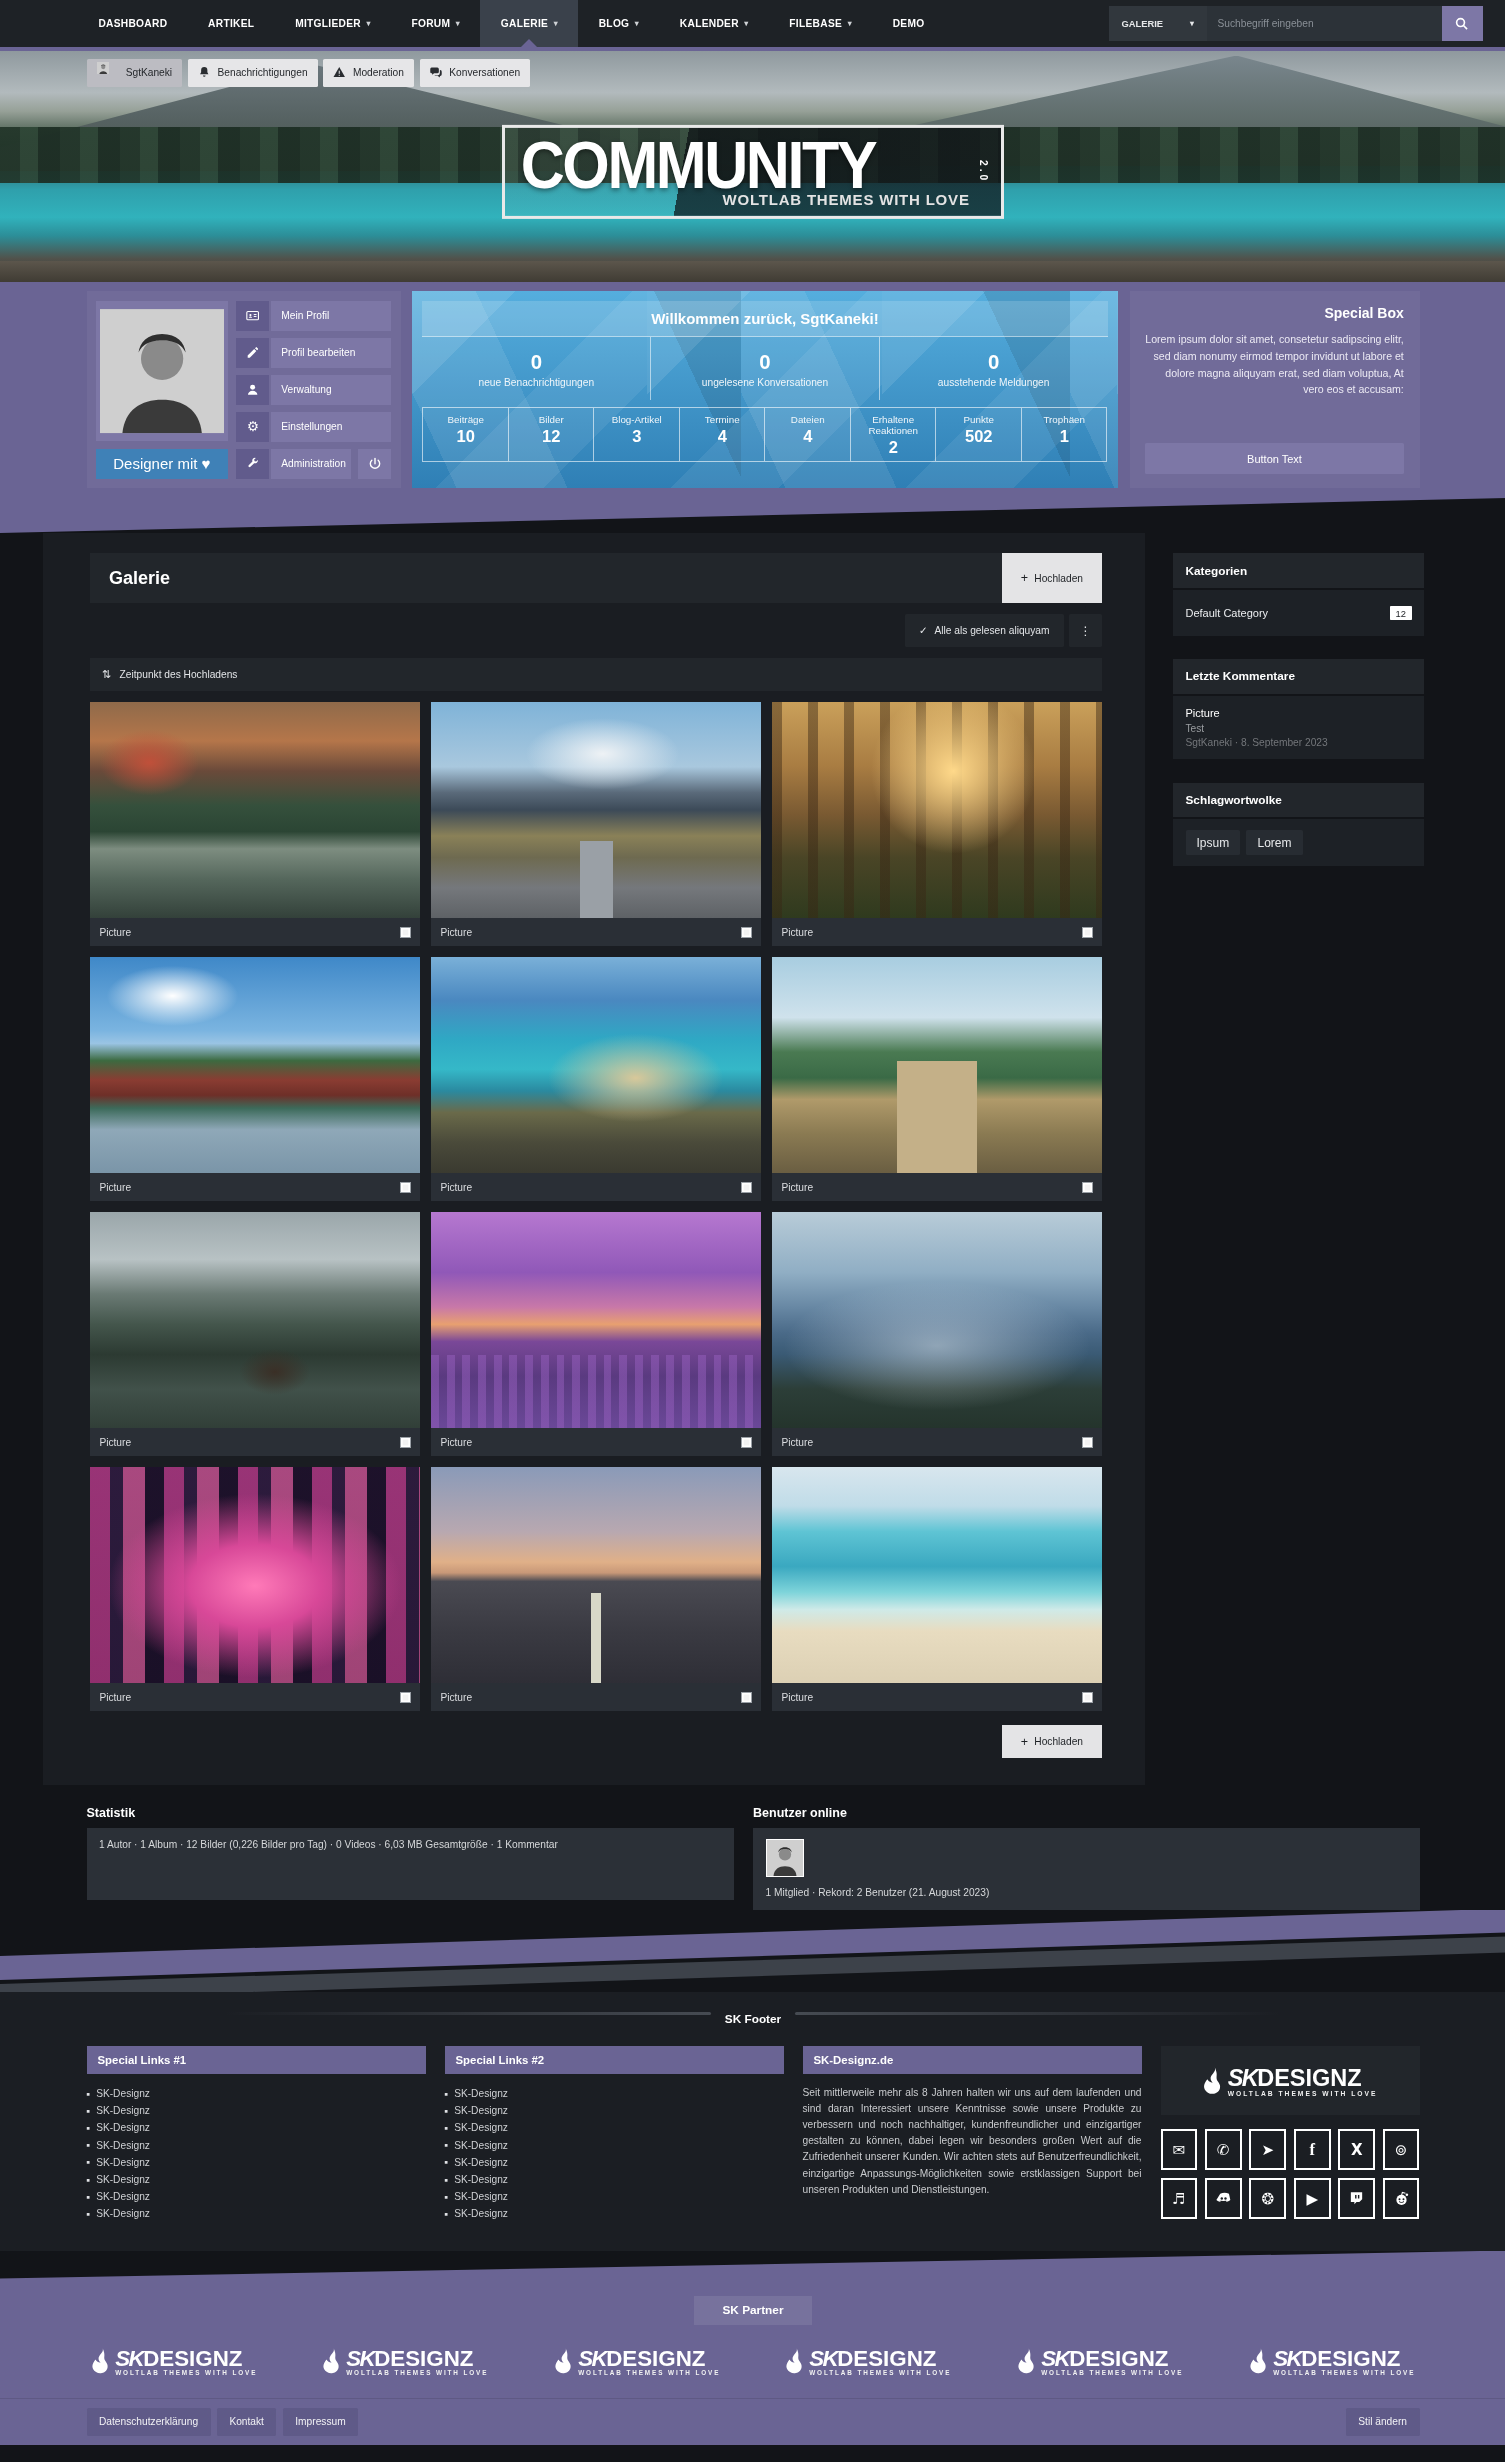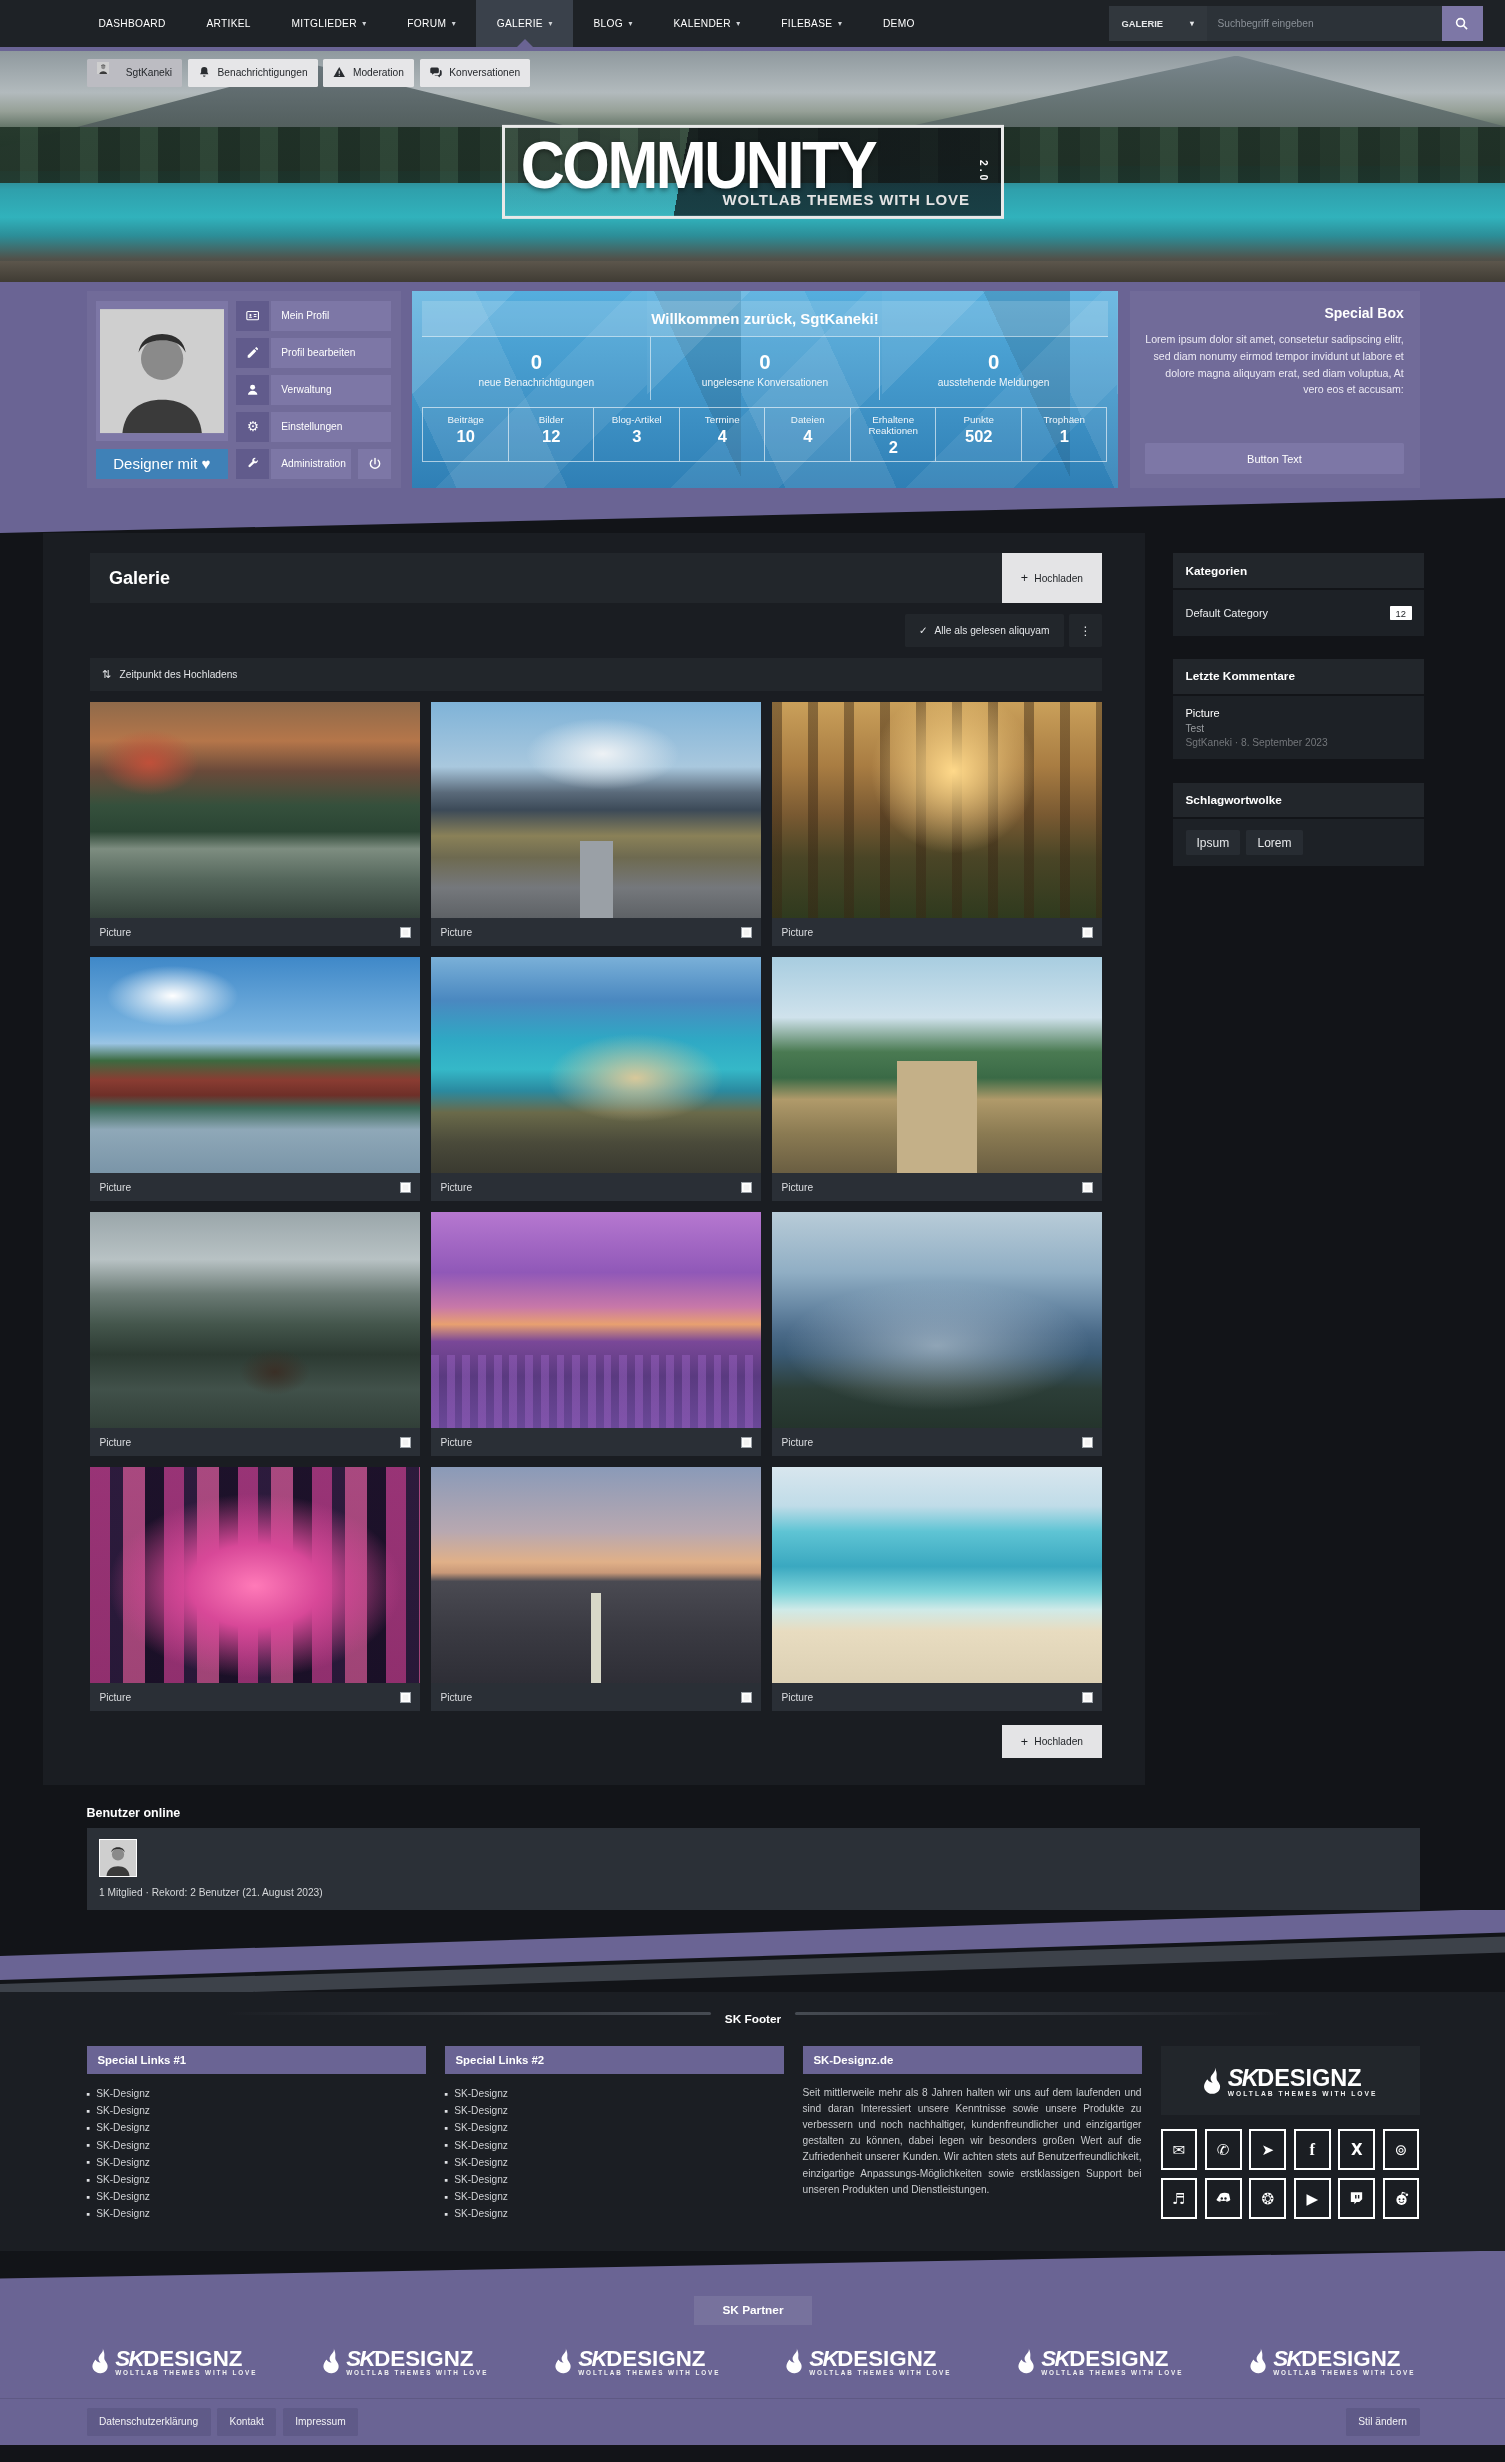--- a/index.html
+++ b/index.html
@@ -8,21 +8,21 @@
     --box:#22262b; --box2:#262b31; --cardfoot:#2a2f36; --light:#e4e4e6; --txt:#e8eaec;
     --muted:#9aa0a6; --dim:#74787d;
   }
   *{box-sizing:border-box; margin:0; padding:0;}
   body{width:1506px; background:var(--page); font-family:"Liberation Sans",sans-serif; color:var(--txt); overflow-x:hidden;}
   .container{width:1333px; margin:0 auto;}
   svg{display:block;}
 
   
   .topnav{height:47px; background:var(--nav); display:flex; align-items:stretch; padding-left:78px;}
-  .nav-item{position:relative; display:flex; align-items:center; gap:5.5px; padding:0 20.4px; color:#fff; font-size:10.2px; font-weight:normal; letter-spacing:0.3px; cursor:pointer;}
+  .nav-item{position:relative; display:flex; align-items:center; gap:5.5px; padding:0 20.4px; color:#fff; font-size:10.2px; font-weight:bold; letter-spacing:0.3px; cursor:pointer;}
   .nav-item .caret{font-size:7.8px; color:#cfd2d6;}
   .nav-item.active{background:var(--nav-active);}
   .nav-item.active::after{content:""; position:absolute; left:50%; bottom:0; transform:translateX(-50%); border-left:8.6px solid transparent; border-right:8.6px solid transparent; border-bottom:8.6px solid var(--purple);}
   .nav-search{margin-left:auto; margin-right:23.5px; display:flex; align-items:center; gap:0;}
   .search-scope{display:flex; align-items:center; gap:27px; background:#31373d; height:35px; padding:0 12.5px; font-size:9.4px; font-weight:bold; color:#e6e8ea; cursor:pointer;}
   .search-scope .caret{font-size:7.8px;}
   .search-input{height:35px; width:235px; background:#2c3238; border:none; outline:none; padding:0 11px; color:#dfe2e5; font-size:10.2px; font-family:"Liberation Sans",sans-serif;}
   .search-input::placeholder{color:#8a9097;}
   .search-btn{height:35px; width:41px; background:var(--purple-btn); border:none; display:flex; align-items:center; justify-content:center; cursor:pointer;}
   .purple-line{height:3.9px; background:var(--purple);}
@@ -605,20 +605,24 @@
           <span class="tag">Ipsum</span>
           <span class="tag">Lorem</span>
         </div>
       </div>
     </div>
   </aside>
 </div>
 
 <section class="stats-zone">
   <div class="container">
+    <div class="stat-col left">
+      <div class="stat-h">Statistik</div>
+      <div class="stat-box"><span>1 Autor · 1 Album · 12 Bilder (0,226 Bilder pro Tag) · 0 Videos · 6,03 MB Gesamtgröße · 1 Kommentar</span></div>
+    </div>
     <div class="stat-col right">
       <div class="stat-h">Benutzer online</div>
       <div class="stat-box">
         <div class="online-av">
             <svg viewBox="0 0 100 100">
               <use href="#avatar"></use>
             </svg>
           </div>
         <span>1 Mitglied · Rekord: 2 Benutzer (21. August 2023)</span>
       </div>

